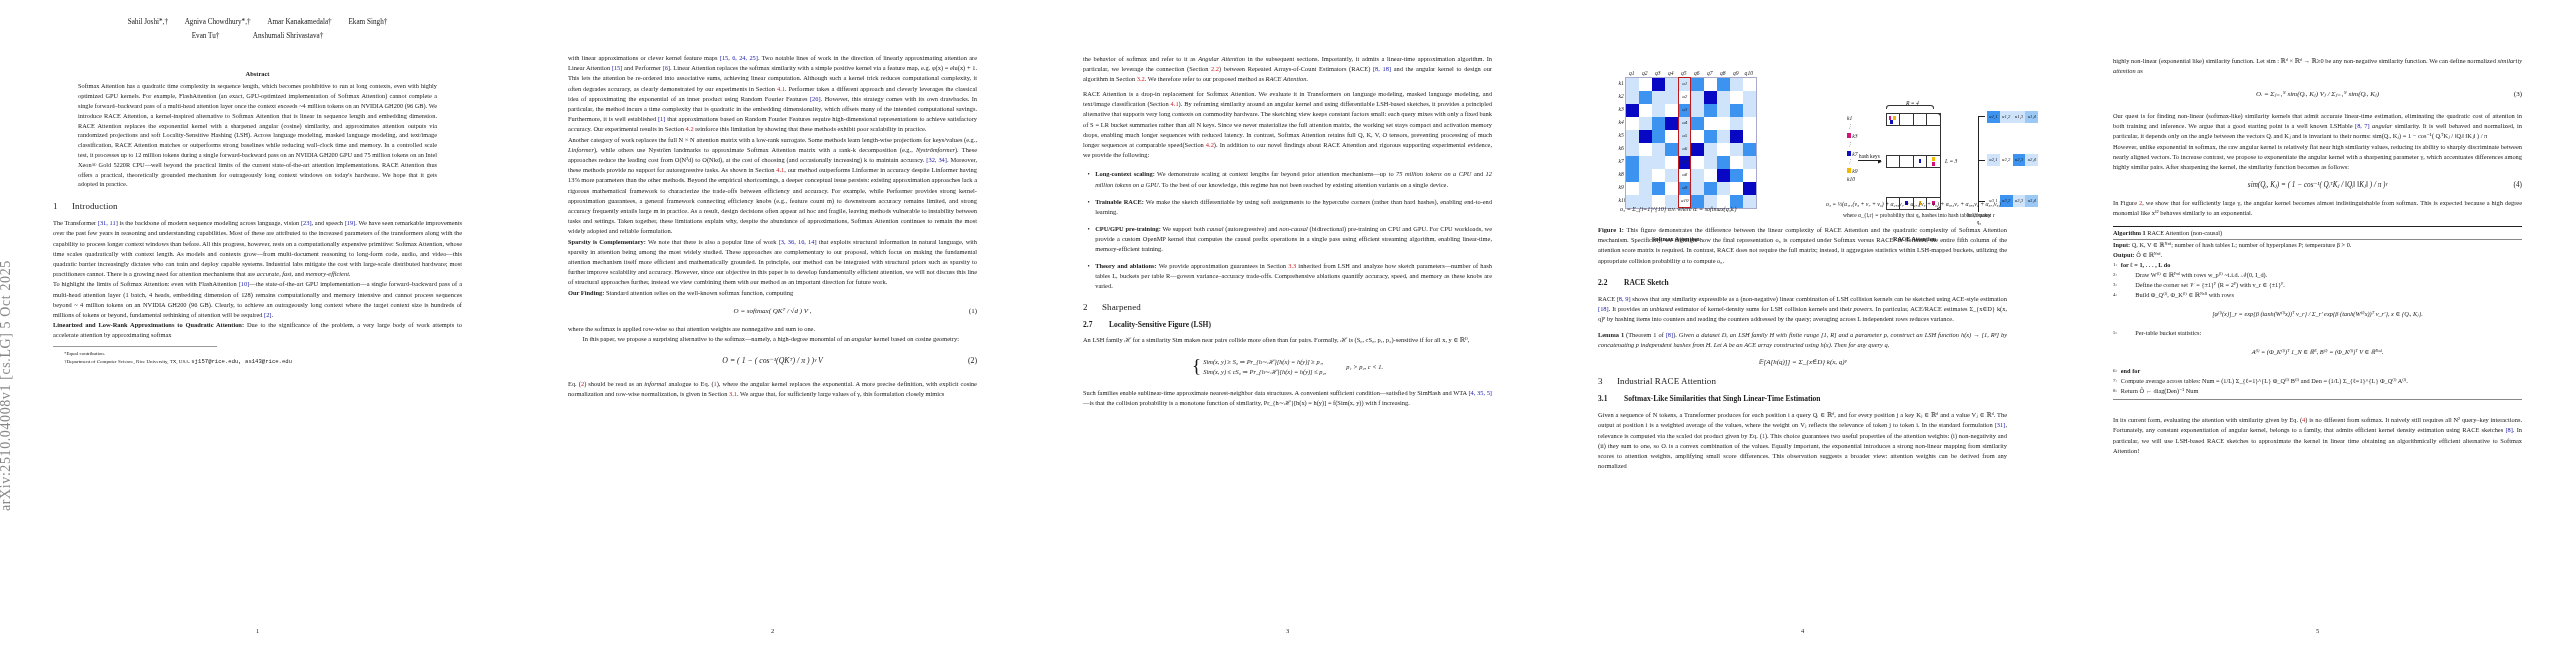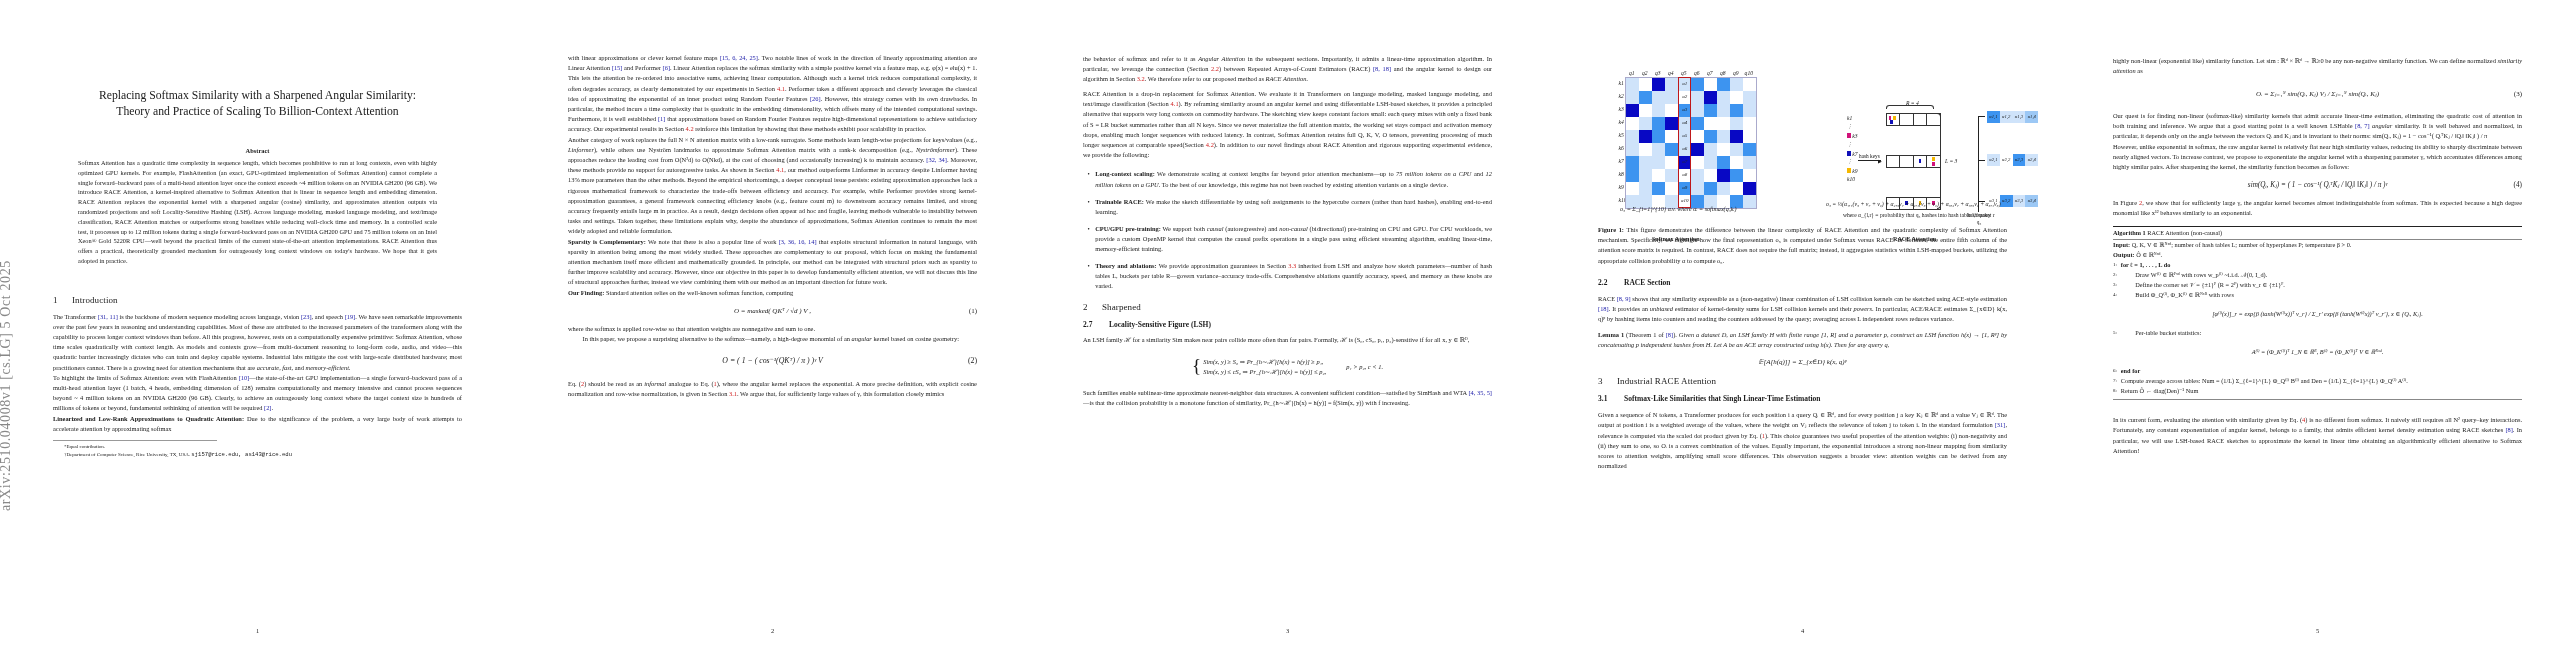--- a/index.html
+++ b/index.html
@@ -67,30 +67,35 @@
 </head>
 <body>
 
 <div class="spread">
 
   <div class="page">
     <div class="arxiv-side">
         <span>arXiv:2510.04008v1  [cs.LG]  5 Oct 2025</span>
       </div>
 
-    <div class="title">
-      <div>Replacing Softmax Similarity with a Sharpened Angular Similarity:</div>
-      <div>Theory and Practice of Scaling To Billion-Context Attention</div>
+
+    <div class="authors">
+      <span>Sahil Joshi*,†</span>
+      <span>Agniva Chowdhury*,†</span>
+      <span>Amar Kanakamedala†</span>
+      <span>Ekam Singh†</span>
+      <span style="flex-basis:100%;height:0"></span>
+      <span>Evan Tu†</span>
+      <span style="margin-left:16.7px">Anshumali Shrivastava†</span>
     </div>
-
 
     <div class="abstract-h">Abstract</div>
     <p class="abstract">Softmax Attention has a quadratic time complexity in sequence length, which becomes prohibitive to run at long contexts, even with highly optimized GPU kernels. For example, FlashAttention (an exact, GPU-optimized implementation of Softmax Attention) cannot complete a single forward–backward pass of a multi-head attention layer once the context exceeds ~4 million tokens on an NVIDIA GH200 (96 GB). We introduce RACE Attention, a kernel-inspired alternative to Softmax Attention that is linear in sequence length and embedding dimension. RACE Attention replaces the exponential kernel with a sharpened angular (cosine) similarity, and approximates attention outputs via randomized projections and soft Locality-Sensitive Hashing (LSH). Across language modeling, masked language modeling, and text/image classification, RACE Attention matches or outperforms strong baselines while reducing wall-clock time and memory. In a controlled scale test, it processes up to 12 million tokens during a single forward-backward pass on an NVIDIA GH200 GPU and 75 million tokens on an Intel Xeon® Gold 5220R CPU—well beyond the practical limits of the current state-of-the-art attention implementations. RACE Attention thus offers a practical, theoretically grounded mechanism for outrageously long context windows on today's hardware. We hope that it gets adopted in practice.</p>
 
-    <h2 class="sec-h" style="margin-top:29px"><span class="num">1</span><span>Introduction</span></h2>
+    <h2 class="sec-h" style="margin-top:12px"><span class="num">1</span><span>Introduction</span></h2>
 
     <p><span>The Transformer </span><a class="ref">[31, 11]</a><span> is the backbone of modern sequence modeling across language, vision </span><a class="ref">[23]</a><span>, and speech </span><a class="ref">[19]</a><span>. We have seen remarkable improvements over the past few years in reasoning and understanding capabilities. Most of these are attributed to the increased parameters of the transformers along with the capability to process longer context windows than before. All this progress, however, rests on a computationally expensive primitive: Softmax Attention, whose time scales quadratically with context length. As models and contexts grow—from multi-document reasoning to long-form code, audio, and video—this quadratic barrier increasingly dictates who can train and deploy capable systems. Industrial labs mitigate the cost with large-scale distributed hardware; most practitioners cannot. There is a growing need for attention mechanisms that are </span><span class="it">accurate, fast,</span><span> and </span><span class="it">memory-efficient.</span></p>
 
     <p><span>To highlight the limits of Softmax Attention: even with FlashAttention </span><a class="ref">[10]</a><span>—the state-of-the-art GPU implementation—a single forward–backward pass of a multi-head attention layer (1 batch, 4 heads, embedding dimension of 128) remains computationally and memory intensive and cannot process sequences beyond ~ 4 million tokens on an NVIDIA GH200 (96 GB). Clearly, to achieve an outrageously long context where the target context size is hundreds of millions of tokens or beyond, fundamental rethinking of attention will be required </span><a class="ref">[2]</a><span>.</span></p>
 
     <p><span class="bold">Linearized and Low-Rank Approximations to Quadratic Attention:</span><span> Due to the significance of the problem, a very large body of work attempts to accelerate attention by approximating softmax</span></p>
 
     <div class="footrule"></div>
     <div class="footnote">*Equal contribution.</div>
     <div class="footnote"><span>†Department of Computer Science, Rice University, TX, USA. </span><span class="mono">sj157@rice.edu, as143@rice.edu</span></div>
@@ -102,21 +107,21 @@
     <div style="height:53px"></div>
     <p><span>with linear approximations or clever kernel feature maps </span><a class="ref">[15, 6, 24, 25]</a><span>. Two notable lines of work in the direction of linearly approximating attention are Linear Attention </span><a class="ref">[15]</a><span> and Performer </span><a class="ref">[6]</a><span>. Linear Attention replaces the softmax similarity with a simple positive kernel via a feature map, e.g. φ(x) = elu(x) + 1. This lets the attention be re-ordered into associative sums, achieving linear computation. Although such a kernel trick reduces computational complexity, it often degrades accuracy, as clearly demonstrated by our experiments in Section </span><a class="xref">4.1</a><span>. Performer takes a different approach and cleverly leverages the classical idea of approximating the exponential of an inner product using Random Fourier Features </span><a class="ref">[26]</a><span>. However, this strategy comes with its own drawbacks. In particular, the method incurs a time complexity that is quadratic in the embedding dimensionality, which offsets many of the intended computational savings. Furthermore, it is well established </span><a class="ref">[1]</a><span> that approximations based on Random Fourier Features require high-dimensional representations to achieve satisfactory accuracy. Our experimental results in Section </span><a class="xref">4.2</a><span> reinforce this limitation by showing that these methods exhibit poor scalability in practice.</span></p>
 
     <p><span>Another category of work replaces the full N × N attention matrix with a low-rank surrogate. Some methods learn length-wise projections for keys/values (e.g., </span><span class="it">Linformer</span><span>), while others use Nyström landmarks to approximate Softmax Attention matrix with a rank-k decomposition (e.g., </span><span class="it">Nyströmformer</span><span>). These approaches reduce the leading cost from O(N²d) to O(Nkd), at the cost of choosing (and occasionally increasing) k to maintain accuracy. </span><a class="ref">[32, 34]</a><span>. Moreover, these methods provide no support for autoregressive tasks. As shown in Section </span><a class="xref">4.1</a><span>, our method outperforms Linformer in accuracy despite Linformer having 13% more parameters than the other methods. Beyond the empirical shortcomings, a deeper conceptual issue persists: existing approximation approaches lack a rigorous mathematical framework to characterize the trade-offs between efficiency and accuracy. For example, while Performer provides strong kernel-approximation guarantees, a general framework connecting efficiency knobs (e.g., feature count m) to downstream accuracy remains limited, and strong accuracy frequently entails large m in practice. As a result, design decisions often appear ad hoc and fragile, leaving methods vulnerable to instability between tasks and settings. Taken together, these limitations explain why, despite the abundance of approximations, Softmax Attention continues to remain the most widely adopted and reliable formulation.</span></p>
 
     <p><span class="bold">Sparsity is Complementary:</span><span> We note that there is also a popular line of work </span><a class="ref">[3, 36, 16, 14]</a><span> that exploits structural information in natural language, with sparsity in attention being among the most widely studied. These approaches are complementary to our proposal, which focus on making the fundamental attention mechanism itself more efficient and mathematically grounded. In principle, our method can be integrated with structural priors such as sparsity to further improve scalability and accuracy. However, since our objective in this paper is to develop fundamentally efficient attention, we will not discuss this line of structural approaches further, instead we view combining them with our method as an important direction for future work.</span></p>
 
     <p><span class="bold">Our Finding:</span><span> Standard attention relies on the well-known softmax function, computing</span></p>
 
     <div class="eq" style="margin:7.8px 0">
-        <span>O = masked( QKᵀ / √d ) V ,</span>
+        <span>O = softmax( QKᵀ / √d ) V ,</span>
         <span class="eqnum">(1)</span>
       </div>
 
     <p>where the softmax is applied row-wise so that attention weights are nonnegative and sum to one.</p>
     <p class="indent"><span>In this paper, we propose a surprising alternative to the softmax—namely, a high-degree monomial of an </span><span class="it">angular</span><span> kernel based on cosine geometry:</span></p>
 
     <div class="eq" style="margin:12.2px 0; font-size:7.8px">
         <span>O = ( 1 − ( cos⁻¹(QKᵀ) / π ) )ᵞ V</span>
         <span class="eqnum">(2)</span>
       </div>
@@ -377,21 +382,21 @@
         </div>
 
         <div style="position:absolute; left:228px; top:157px; font-size:5.8px; font-style:italic; white-space:nowrap">o₅ = ⅓(α₁,₁(v₃ + v₇ + v₉) + α₂,₃v₇ + α₂,₄(v₃ + v₉) + α₃,₂v₇ + α₃,₃v₉ + α₃,₄v₃)</div>
         <div style="position:absolute; left:245px; top:168px; font-size:5.6px; white-space:nowrap">where α_{l,r} = probability that q₅ hashes into hash table l, bucket r</div>
         <div class="fig-lbl" style="left:295px">RACE Attention</div>
       </div>
     </div>
 
     <p class="fig-cap"><span class="bold">Figure 1:</span><span> This figure demonstrates the difference between the linear complexity of RACE Attention and the quadratic complexity of Softmax Attention mechanism. Specifically, we highlight how the final representation o₅ is computed under Softmax versus RACE. In Softmax, the entire fifth column of the attention score matrix is required. In contrast, RACE does not require the full matrix; instead, it aggregates statistics within LSH-mapped buckets, utilizing the appropriate collision probability α to compute o₅.</span></p>
 
-    <h3 class="subsec-h" style="margin-top:12.2px"><span class="num">2.2</span><span>RACE Section</span></h3>
+    <h3 class="subsec-h" style="margin-top:12.2px"><span class="num">2.2</span><span>RACE Sketch</span></h3>
 
     <p><span>RACE </span><a class="ref">[8, 9]</a><span> shows that any similarity expressible as a (non-negative) linear combination of LSH collision kernels can be sketched using ACE-style estimation </span><a class="ref">[18]</a><span>. It provides an </span><span class="it">unbiased</span><span> estimator of kernel-density sums for LSH collision kernels and their </span><span class="it">powers</span><span>. In particular, ACE/RACE estimates Σ_{x∈D} k(x, q)ᵖ by hashing items into counters and reading the counters addressed by the query; averaging across L independent rows reduces variance.</span></p>
 
     <p style="margin-top:5.6px"><span class="bold">Lemma 1</span><span> (Theorem 1 of </span><a class="ref">[8]</a><span>). </span><span class="it">Given a dataset D, an LSH family H with finite range [1, R] and a parameter p, construct an LSH function h(x) → [1, Rᵖ] by concatenating p independent hashes from H. Let A be an ACE array constructed using h(x). Then for any query q,</span></p>
 
     <div class="eq" style="margin:6.7px 0 7.8px 0">
         <span>𝔼[A[h(q)]]  =  Σ_{x∈D} k(x, q)ᵖ</span>
       </div>
 
     <h2 class="sec-h"><span class="num">3</span><span>Industrial RACE Attention</span></h2>

